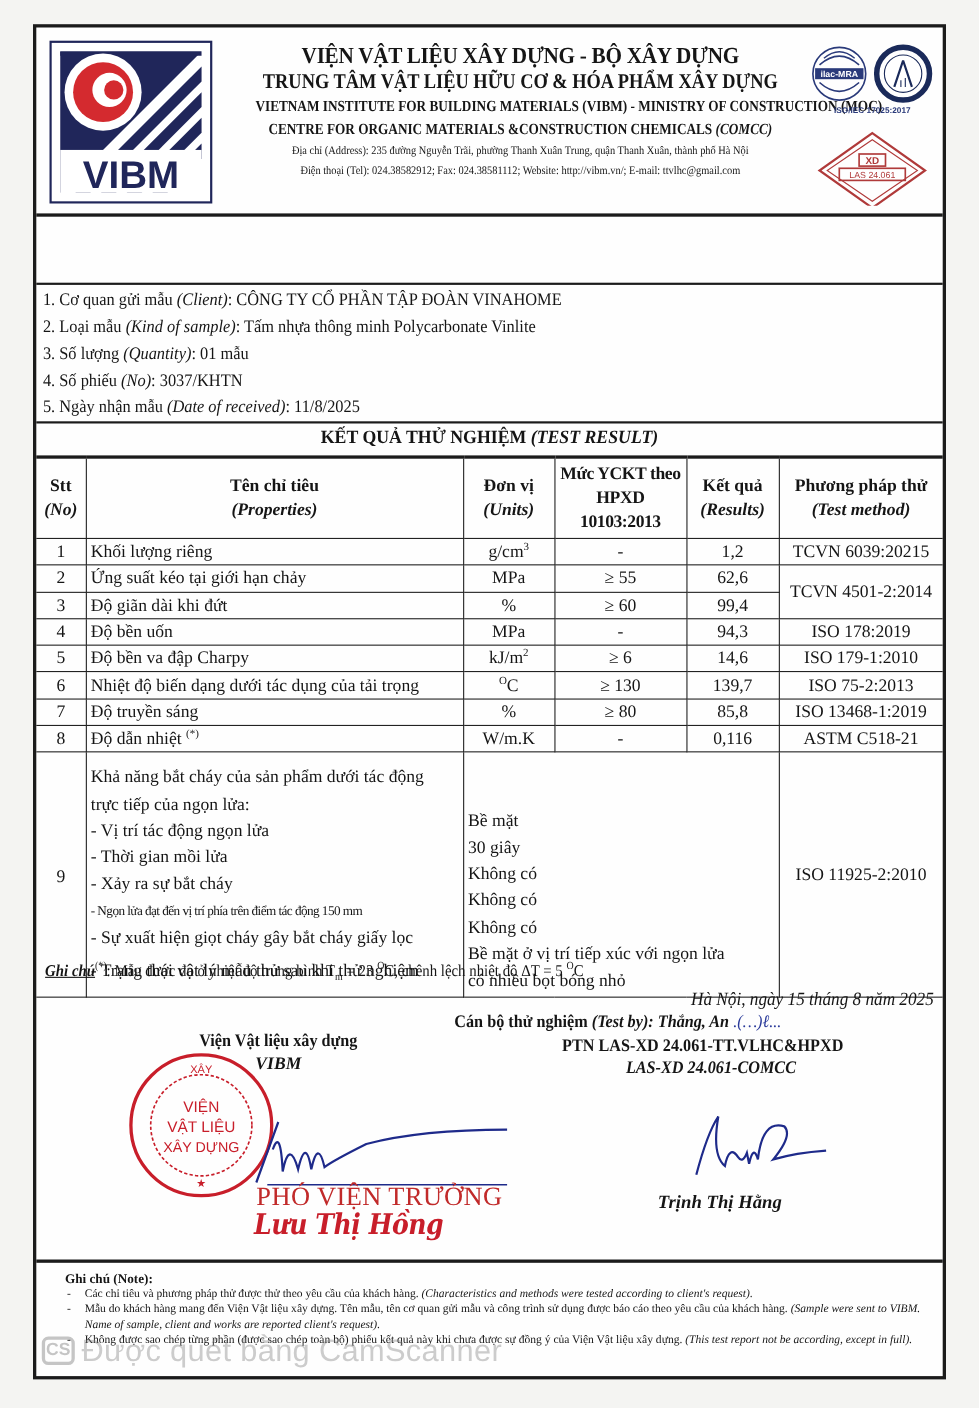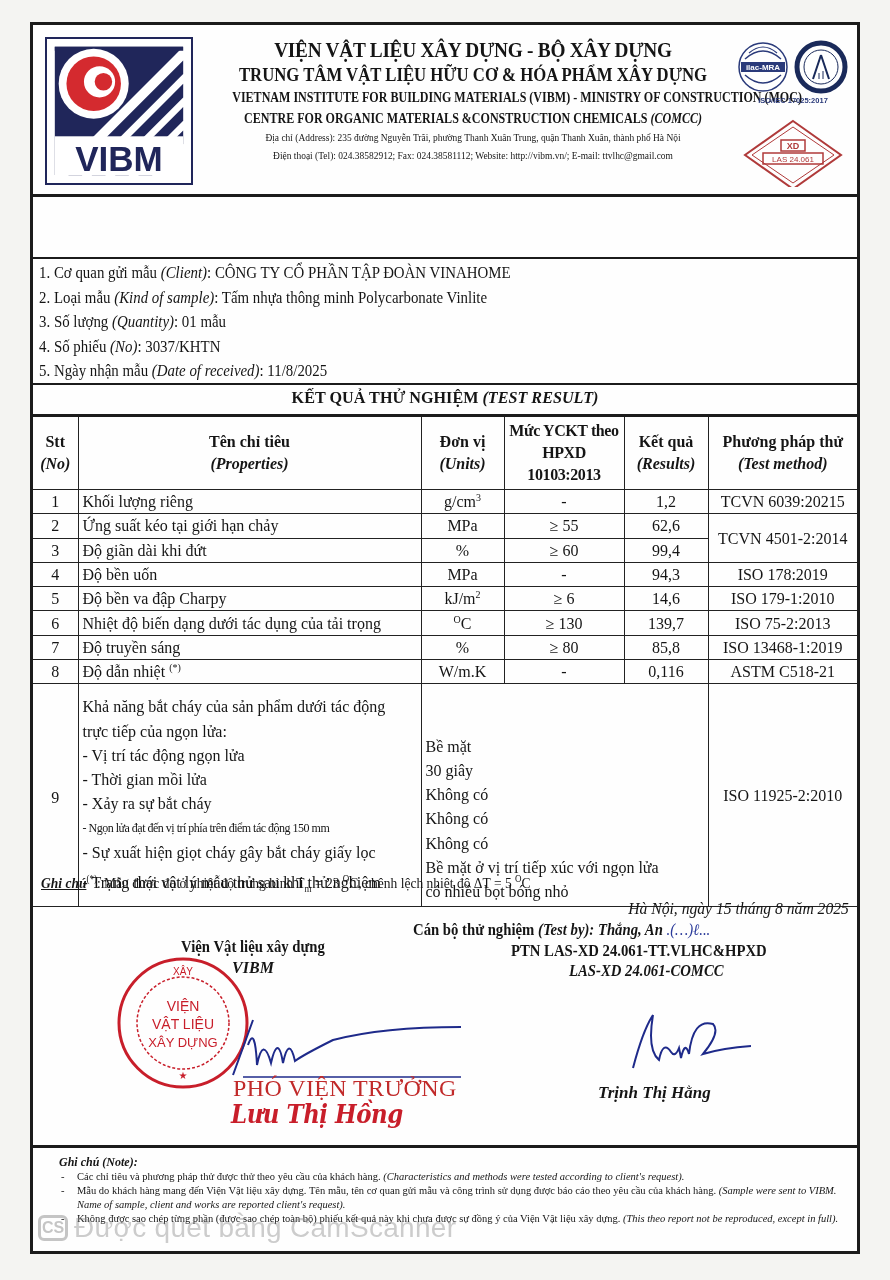--- a/index.html
+++ b/index.html
@@ -72,21 +72,21 @@
   .org-left-sub { position: absolute; left: 130px; top: 934px; width: 180px; text-align: center; font-size: 16px; font-weight: bold; font-style: italic; }
   .stamp { position: absolute; left: 80px; top: 928px; width: 140px; height: 140px; }
   .sig-left { position: absolute; left: 190px; top: 990px; width: 240px; height: 70px; }
   .pos-title { position: absolute; left: 200px; top: 1050px; font-size: 24px; color: #c12a2a; font-family: "Liberation Serif", serif; letter-spacing: 0.4px; }
   .name-left { position: absolute; left: 198px; top: 1074px; font-size: 26px; color: #c81e2a; font-style: italic; font-weight: bold; font-family: "DejaVu Serif", serif; letter-spacing: -0.5px; transform: scaleX(0.88); transform-origin: left; }
   .sig-right { position: absolute; left: 590px; top: 985px; width: 130px; height: 65px; }
   .name-right { position: absolute; left: 565px; top: 1058px; font-size: 17px; font-weight: bold; font-style: italic; }
 
   .notes-line { position: absolute; left: 0; top: 1120px; width: 824px; border-top: 3px solid #1b1b1b; }
   .notes { position: absolute; left: 26px; top: 1130px; width: 780px; font-size: 10.5px; line-height: 14px; }
-  .notes-title { font-weight: bold; font-style: italic; font-size: 12px; margin-bottom: 1px; }
+  .notes-title { font-weight: bold; font-size: 12px; margin-bottom: 1px; }
   .note-item { position: relative; padding-left: 18px; }
   .note-item::before { content: "-"; position: absolute; left: 2px; }
   .note-item i { font-style: italic; }
 
   .watermark { position: absolute; left: 38px; top: 1212px; display: flex; align-items: center; opacity: 0.42; pointer-events: none; }
   .wm-badge { width: 30px; height: 26px; border: 3px solid #777; border-radius: 6px; font-family: "Liberation Sans", sans-serif; font-weight: bold; font-size: 16px; color: #777; display: flex; align-items: center; justify-content: center; }
   .wm-text { font-family: "Liberation Sans", sans-serif; font-size: 28px; color: #888; margin-left: 6px; letter-spacing: 0.3px; }
 </style>
 </head>
 <body>
@@ -303,20 +303,20 @@
   <svg class="sig-right" viewBox="0 0 130 65">
     <path d="M10,58 Q20,20 30,5 Q24,40 36,50 Q40,30 48,42 Q52,48 56,38 L58,48 Q62,30 66,44 Q70,8 90,14 Q98,22 80,44 Q100,38 128,36" fill="none" stroke="#1e2a8a" stroke-width="2"></path>
   </svg>
   <div class="name-right">Trịnh Thị Hằng</div>
 
   <div class="notes-line"></div>
   <div class="notes">
     <div class="notes-title">Ghi chú (Note):</div>
     <div class="note-item"><span>Các chỉ tiêu và phương pháp thử được thử theo yêu cầu của khách hàng. </span><i>(Characteristics and methods were tested according to client's request).</i></div>
     <div class="note-item"><span>Mẫu do khách hàng mang đến Viện Vật liệu xây dựng. Tên mẫu, tên cơ quan gửi mẫu và công trình sử dụng được báo cáo theo yêu cầu của khách hàng. </span><i>(Sample were sent to VIBM. Name of sample, client and works are reported client's request).</i></div>
-    <div class="note-item"><span>Không được sao chép từng phần (được sao chép toàn bộ) phiếu kết quả này khi chưa được sự đồng ý của Viện Vật liệu xây dựng. </span><i>(This theo report not be reproduced, except in full).</i></div>
+    <div class="note-item"><span>Không được sao chép từng phần (được sao chép toàn bộ) phiếu kết quả này khi chưa được sự đồng ý của Viện Vật liệu xây dựng. </span><i>(This test report not be according, except in full).</i></div>
   </div>
 </div>
 
 <div class="watermark">
   <div class="wm-badge">CS</div>
   <div class="wm-text">Được quét bằng CamScanner</div>
 </div>
 
 </body></html>

